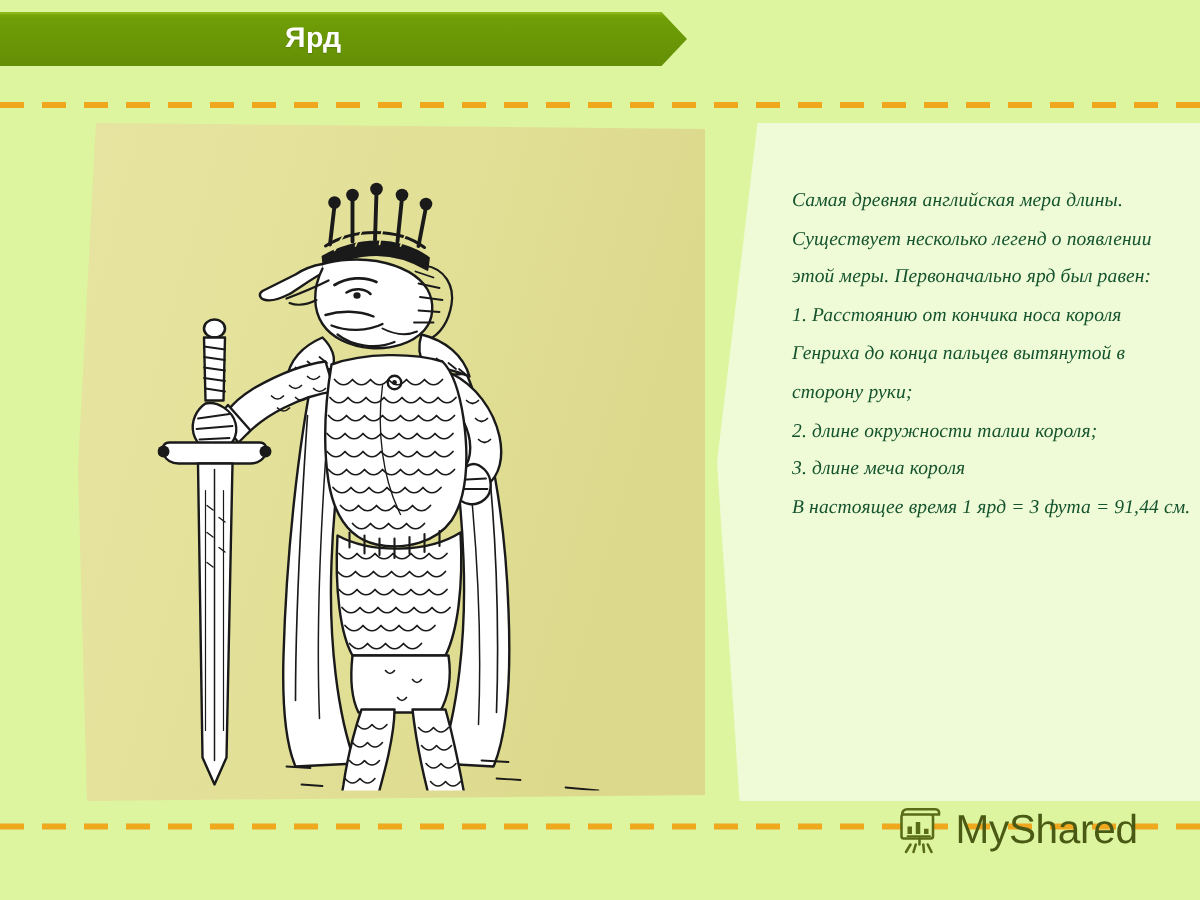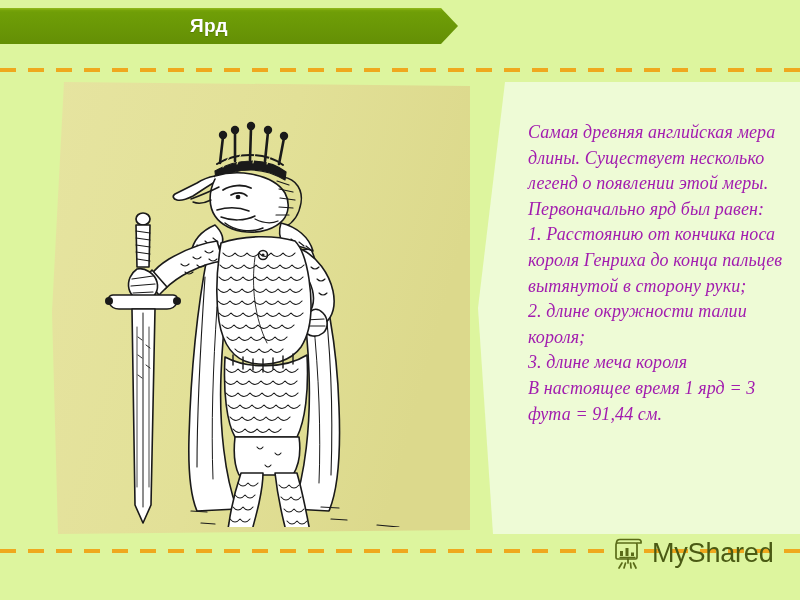--- a/index.html
+++ b/index.html
@@ -103,33 +103,33 @@
   #text-panel-bg {
     position: absolute;
     left: 0; top: 0;
     width: 100%; height: 100%;
   }
   #body-text {
     position: absolute;
     left: 50px;
     top: 38px;
     width: 268px;
-    color: #a21caf;
+    color: #14532d;
     font-family: "Liberation Serif", "DejaVu Serif", serif;
     font-style: italic;
-    font-size: 18px;
+    font-size: 13px;
     line-height: 25.6px;
     white-space: pre-wrap;
     letter-spacing: 0.1px;
   }
 
   
   #footer-logo {
     position: absolute;
-    left: 611px;
+    left: 596px;
     top: 530px;
     height: 46px;
     display: flex;
     align-items: center;
     gap: 7px;
   }
   #myshared-icon {
     width: 34px;
     height: 34px;
     display: block;

